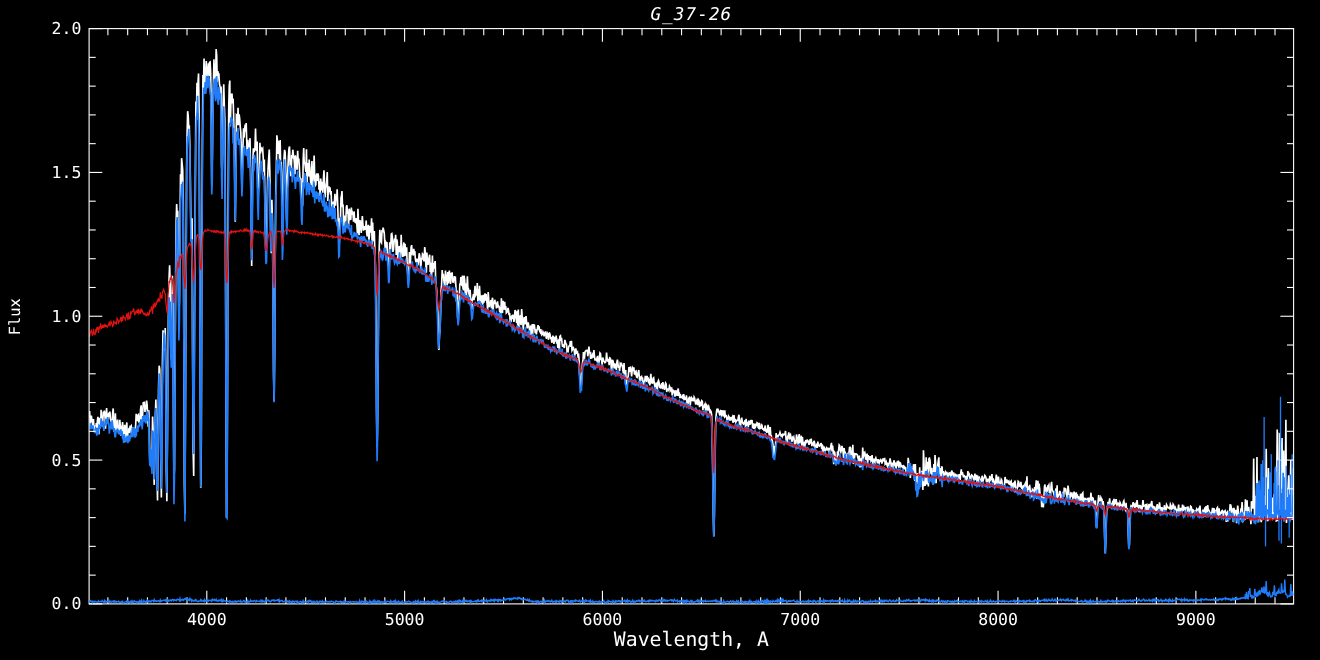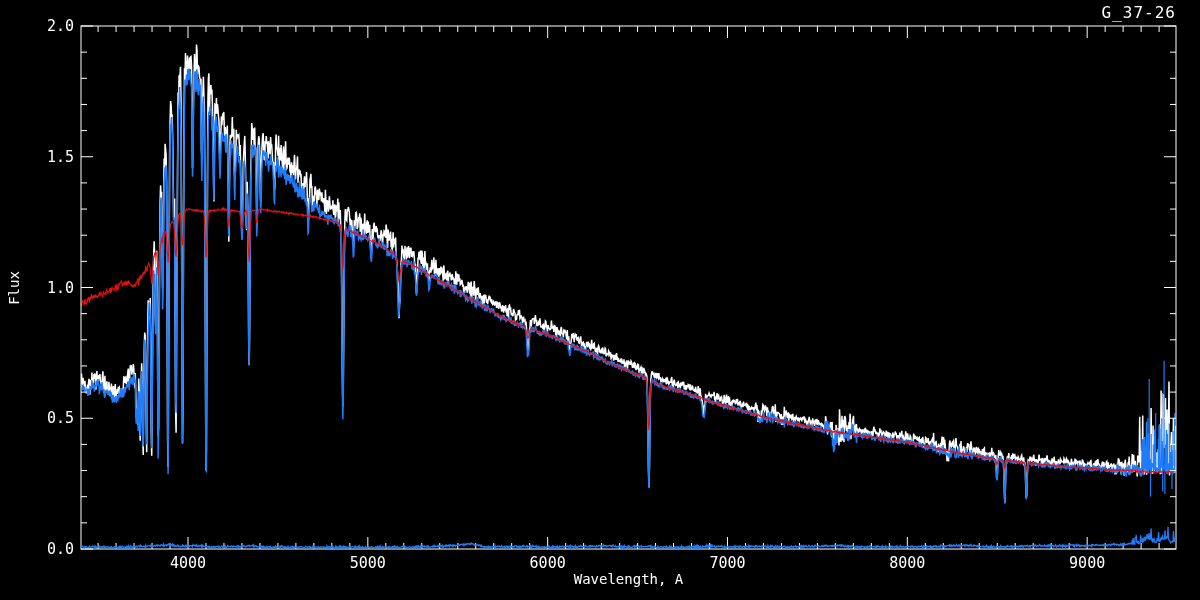--- a/index.html
+++ b/index.html
@@ -1,23 +1,23 @@
 <!DOCTYPE html>
 <html><head>
 <meta charset="utf-8">
 <style>
   html,body{margin:0;padding:0;background:#000;width:1200px;height:600px;overflow:hidden;}
   .stage{position:relative;width:1200px;height:600px;background:#000;
          font-family:"DejaVu Sans Mono","Liberation Mono",monospace;color:#fff;}
   svg{position:absolute;left:0;top:0;}
   svg text{font-family:"DejaVu Sans Mono","Liberation Mono",monospace;font-size:15px;fill:#ffffff;}
-  .title{position:absolute;left:81px;top:3px;width:1095px;text-align:right;
-         font-size:16px;letter-spacing:1px;color:#ffffff;}
+  .title{position:absolute;left:81px;top:3px;width:1095px;text-align:center;
+         font-size:16px;letter-spacing:1px;color:#ffffff;font-style:italic;}
   .xlabel{position:absolute;left:81px;top:571px;width:1095px;text-align:center;
-          font-size:14px;color:#ffffff;}
+          font-size:18px;color:#ffffff;}
   .ylabel{position:absolute;left:-36px;top:280px;width:100px;text-align:center;
           font-size:14px;color:#ffffff;transform:rotate(-90deg);}
 </style>
 </head>
 <body>
 
 <div class="stage">
   <svg id="plot-svg" width="1200" height="600">
       <defs>
         <clipPath id="clip">

